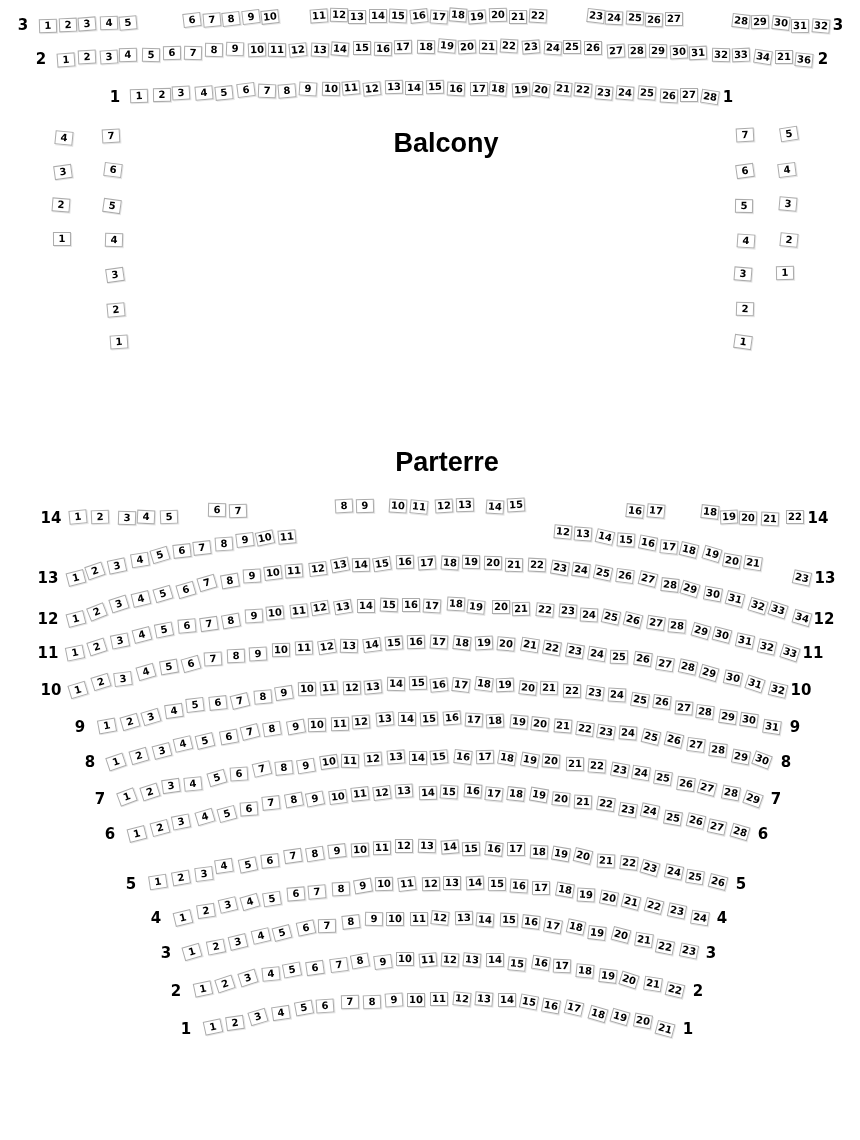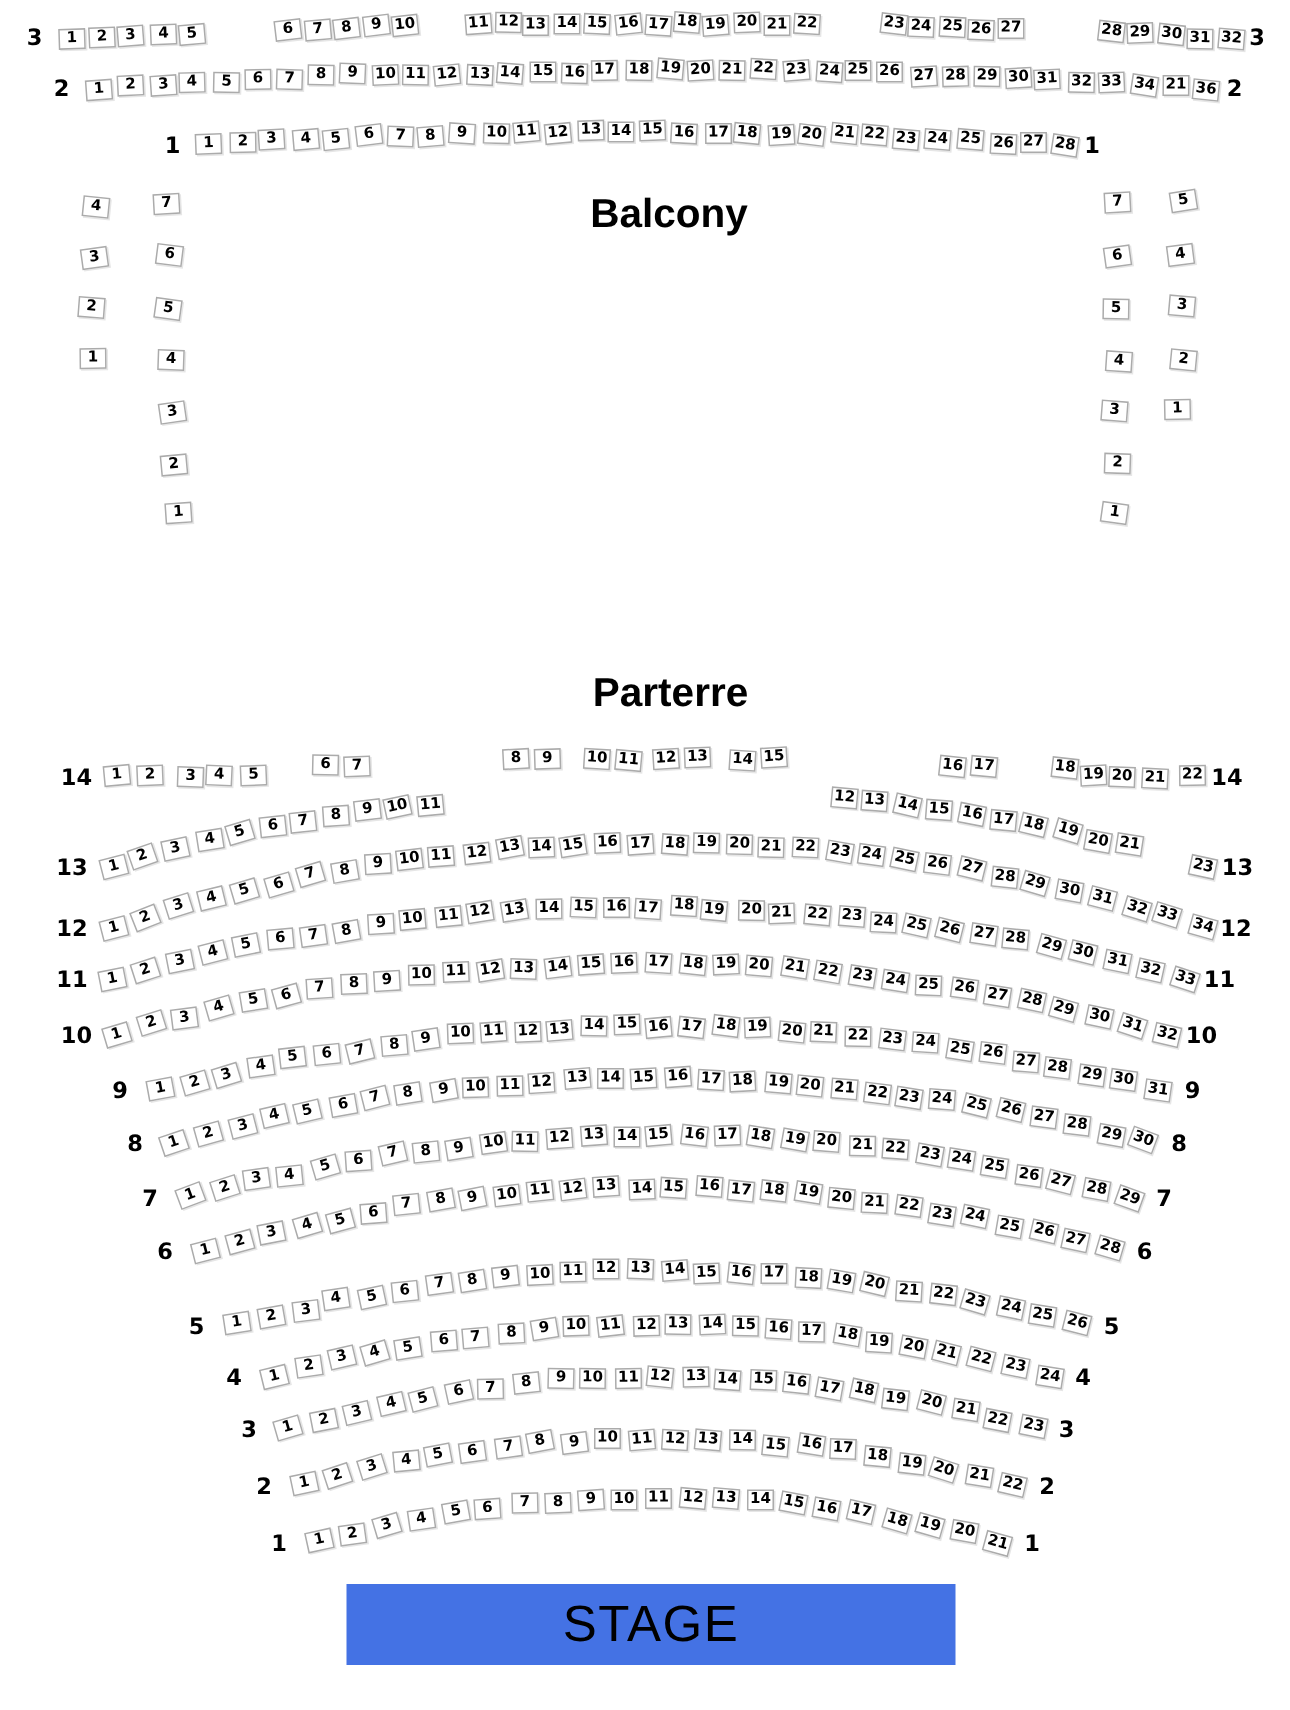--- a/index.html
+++ b/index.html
@@ -547,16 +547,13 @@
       <div class="seat" style="left: 736.983px; top: 233.581px; transform: rotate(3.9deg);">4</div>
       <div class="seat" style="left: 733.929px; top: 267.057px; transform: rotate(4.4deg);">3</div>
       <div class="seat" style="left: 735.613px; top: 301.813px; transform: rotate(1.8deg);">2</div>
       <div class="seat" style="left: 734.276px; top: 334.716px; transform: rotate(8.1deg);">1</div>
       <div class="seat" style="left: 780.335px; top: 127.282px; transform: rotate(-8.8deg);">5</div>
       <div class="seat" style="left: 777.925px; top: 163.268px; transform: rotate(-7.4deg);">4</div>
       <div class="seat" style="left: 779.271px; top: 197.21px; transform: rotate(5.1deg);">3</div>
       <div class="seat" style="left: 779.575px; top: 232.931px; transform: rotate(5.6deg);">2</div>
       <div class="seat" style="left: 776.347px; top: 266.018px; transform: rotate(-1.2deg);">1</div>
     </div>
-  <div id="stage" style="left: 231px; top: 1056px; width: 406px; height: 54px; background: rgb(68, 114, 228);">
-    <span>STAGE</span>
-  </div>
 </div>
 
 </body></html>

